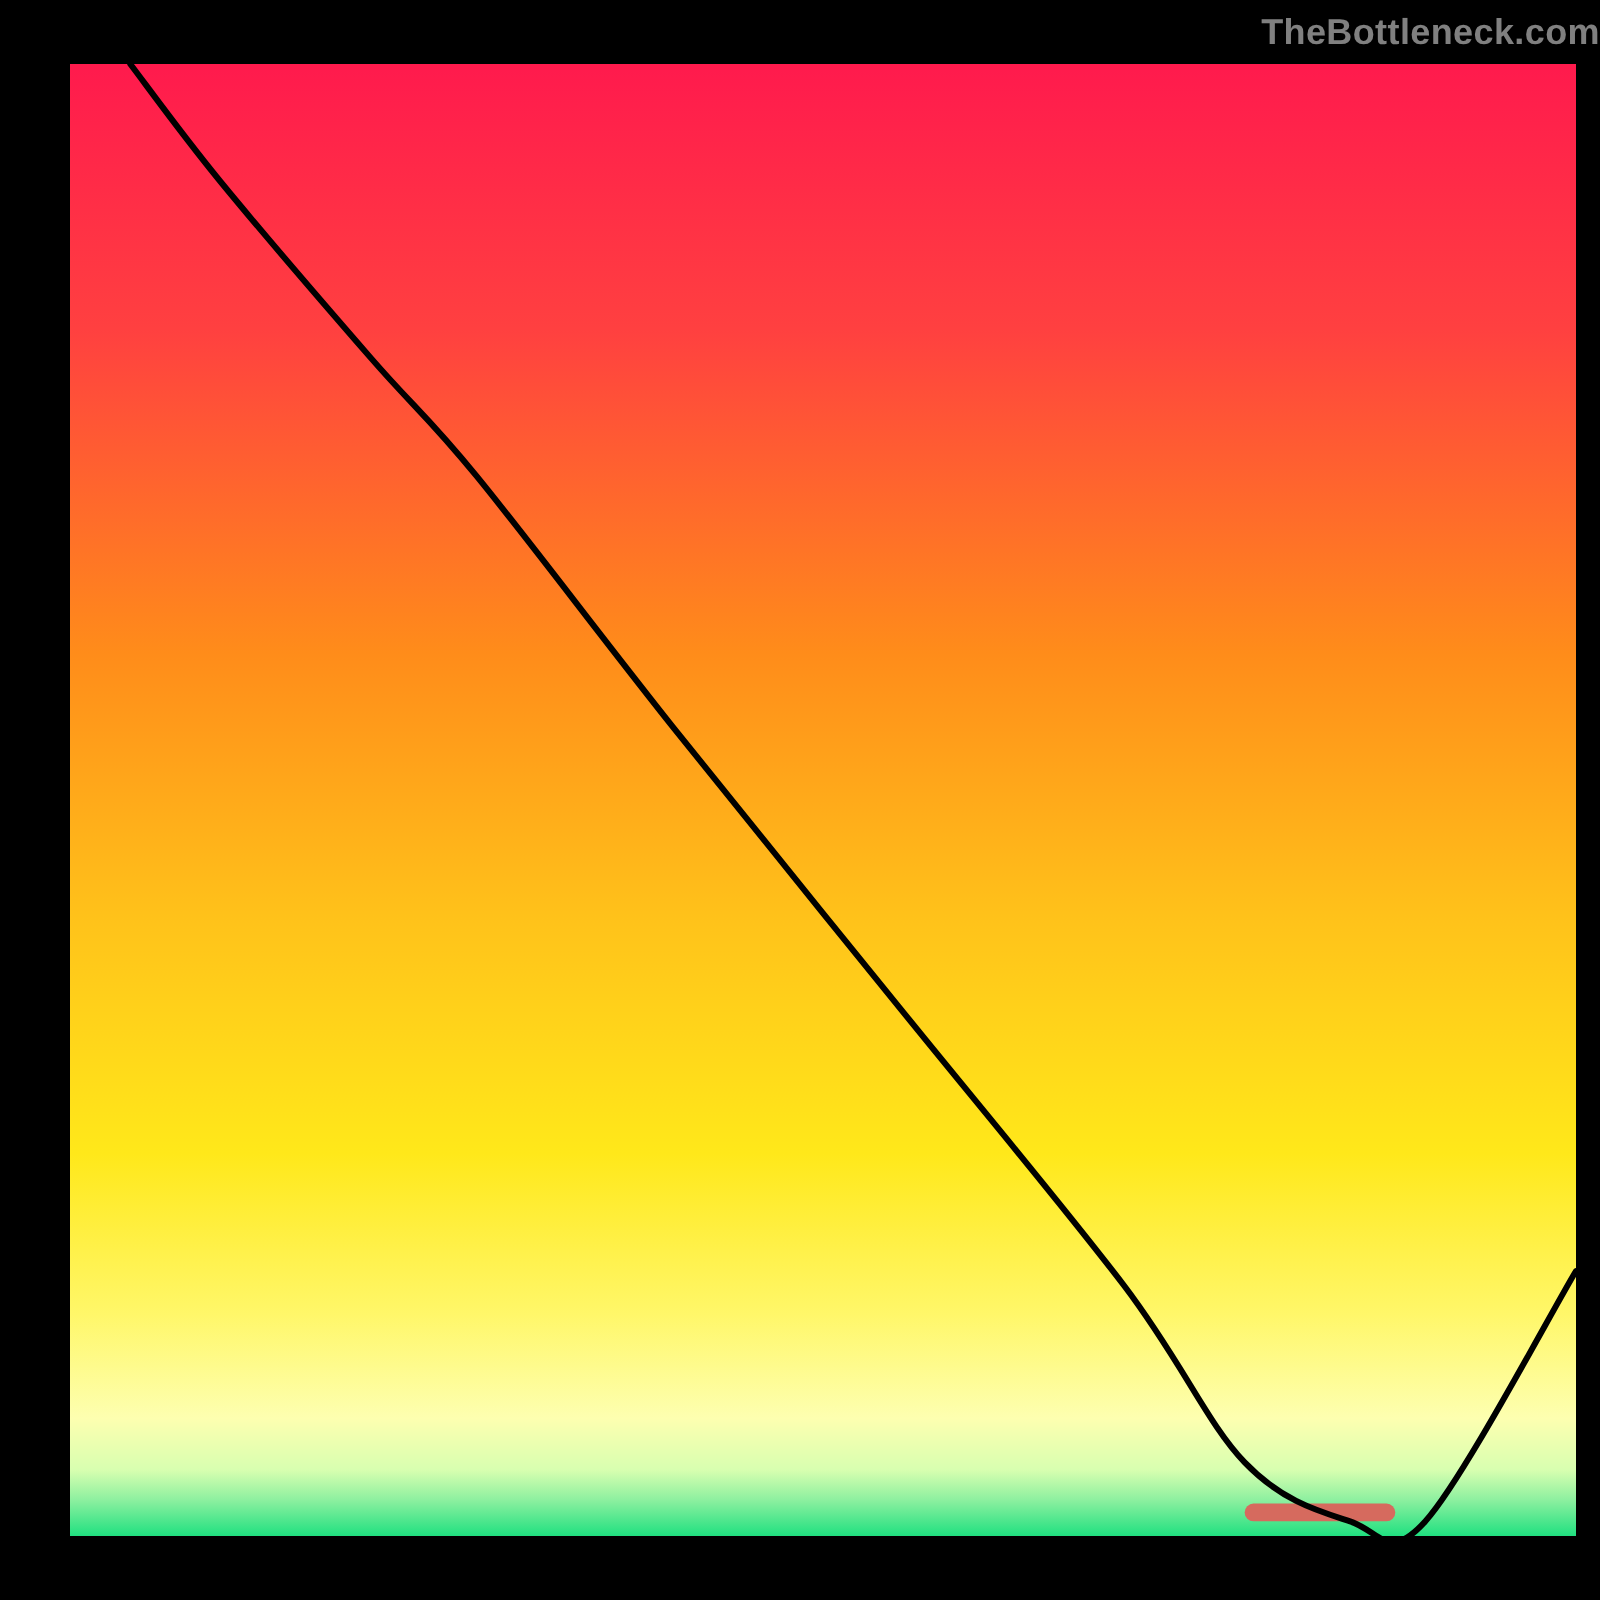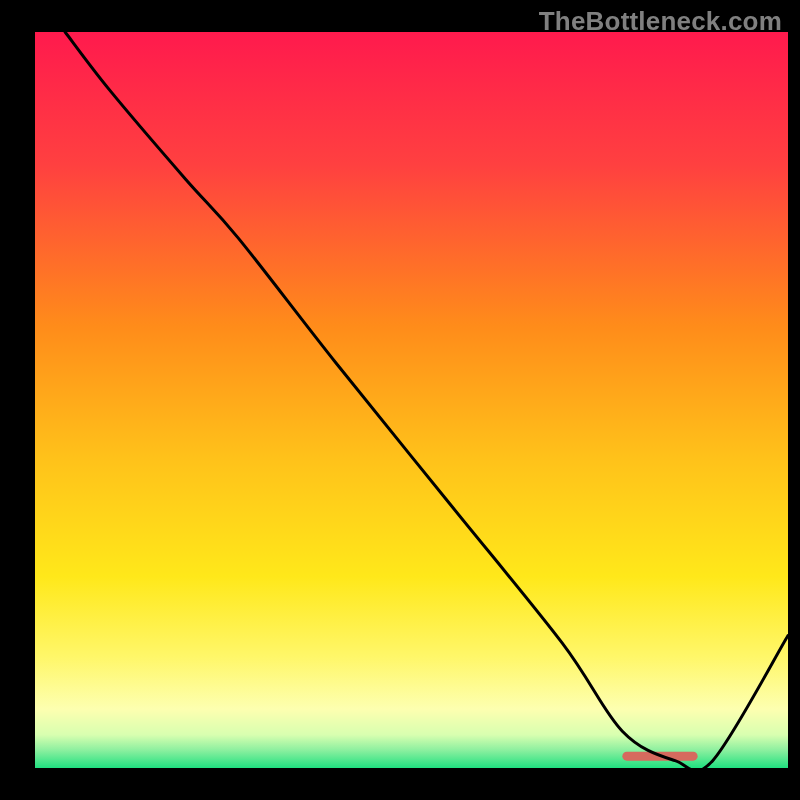--- a/index.html
+++ b/index.html
@@ -12,22 +12,22 @@
     font-family: Arial, Helvetica, sans-serif;
   }
   .canvas-wrap {
     position: relative;
     width: 800px;
     height: 800px;
   }
   .watermark {
     position: absolute;
     top: 6px;
-    right: 18px;
-    font-size: 26px;
+    right: 0;
+    font-size: 18px;
     font-weight: bold;
     color: #808080;
     letter-spacing: 0.2px;
     z-index: 20;
   }
   svg {
     position: absolute;
     top: 0;
     left: 0;
   }

